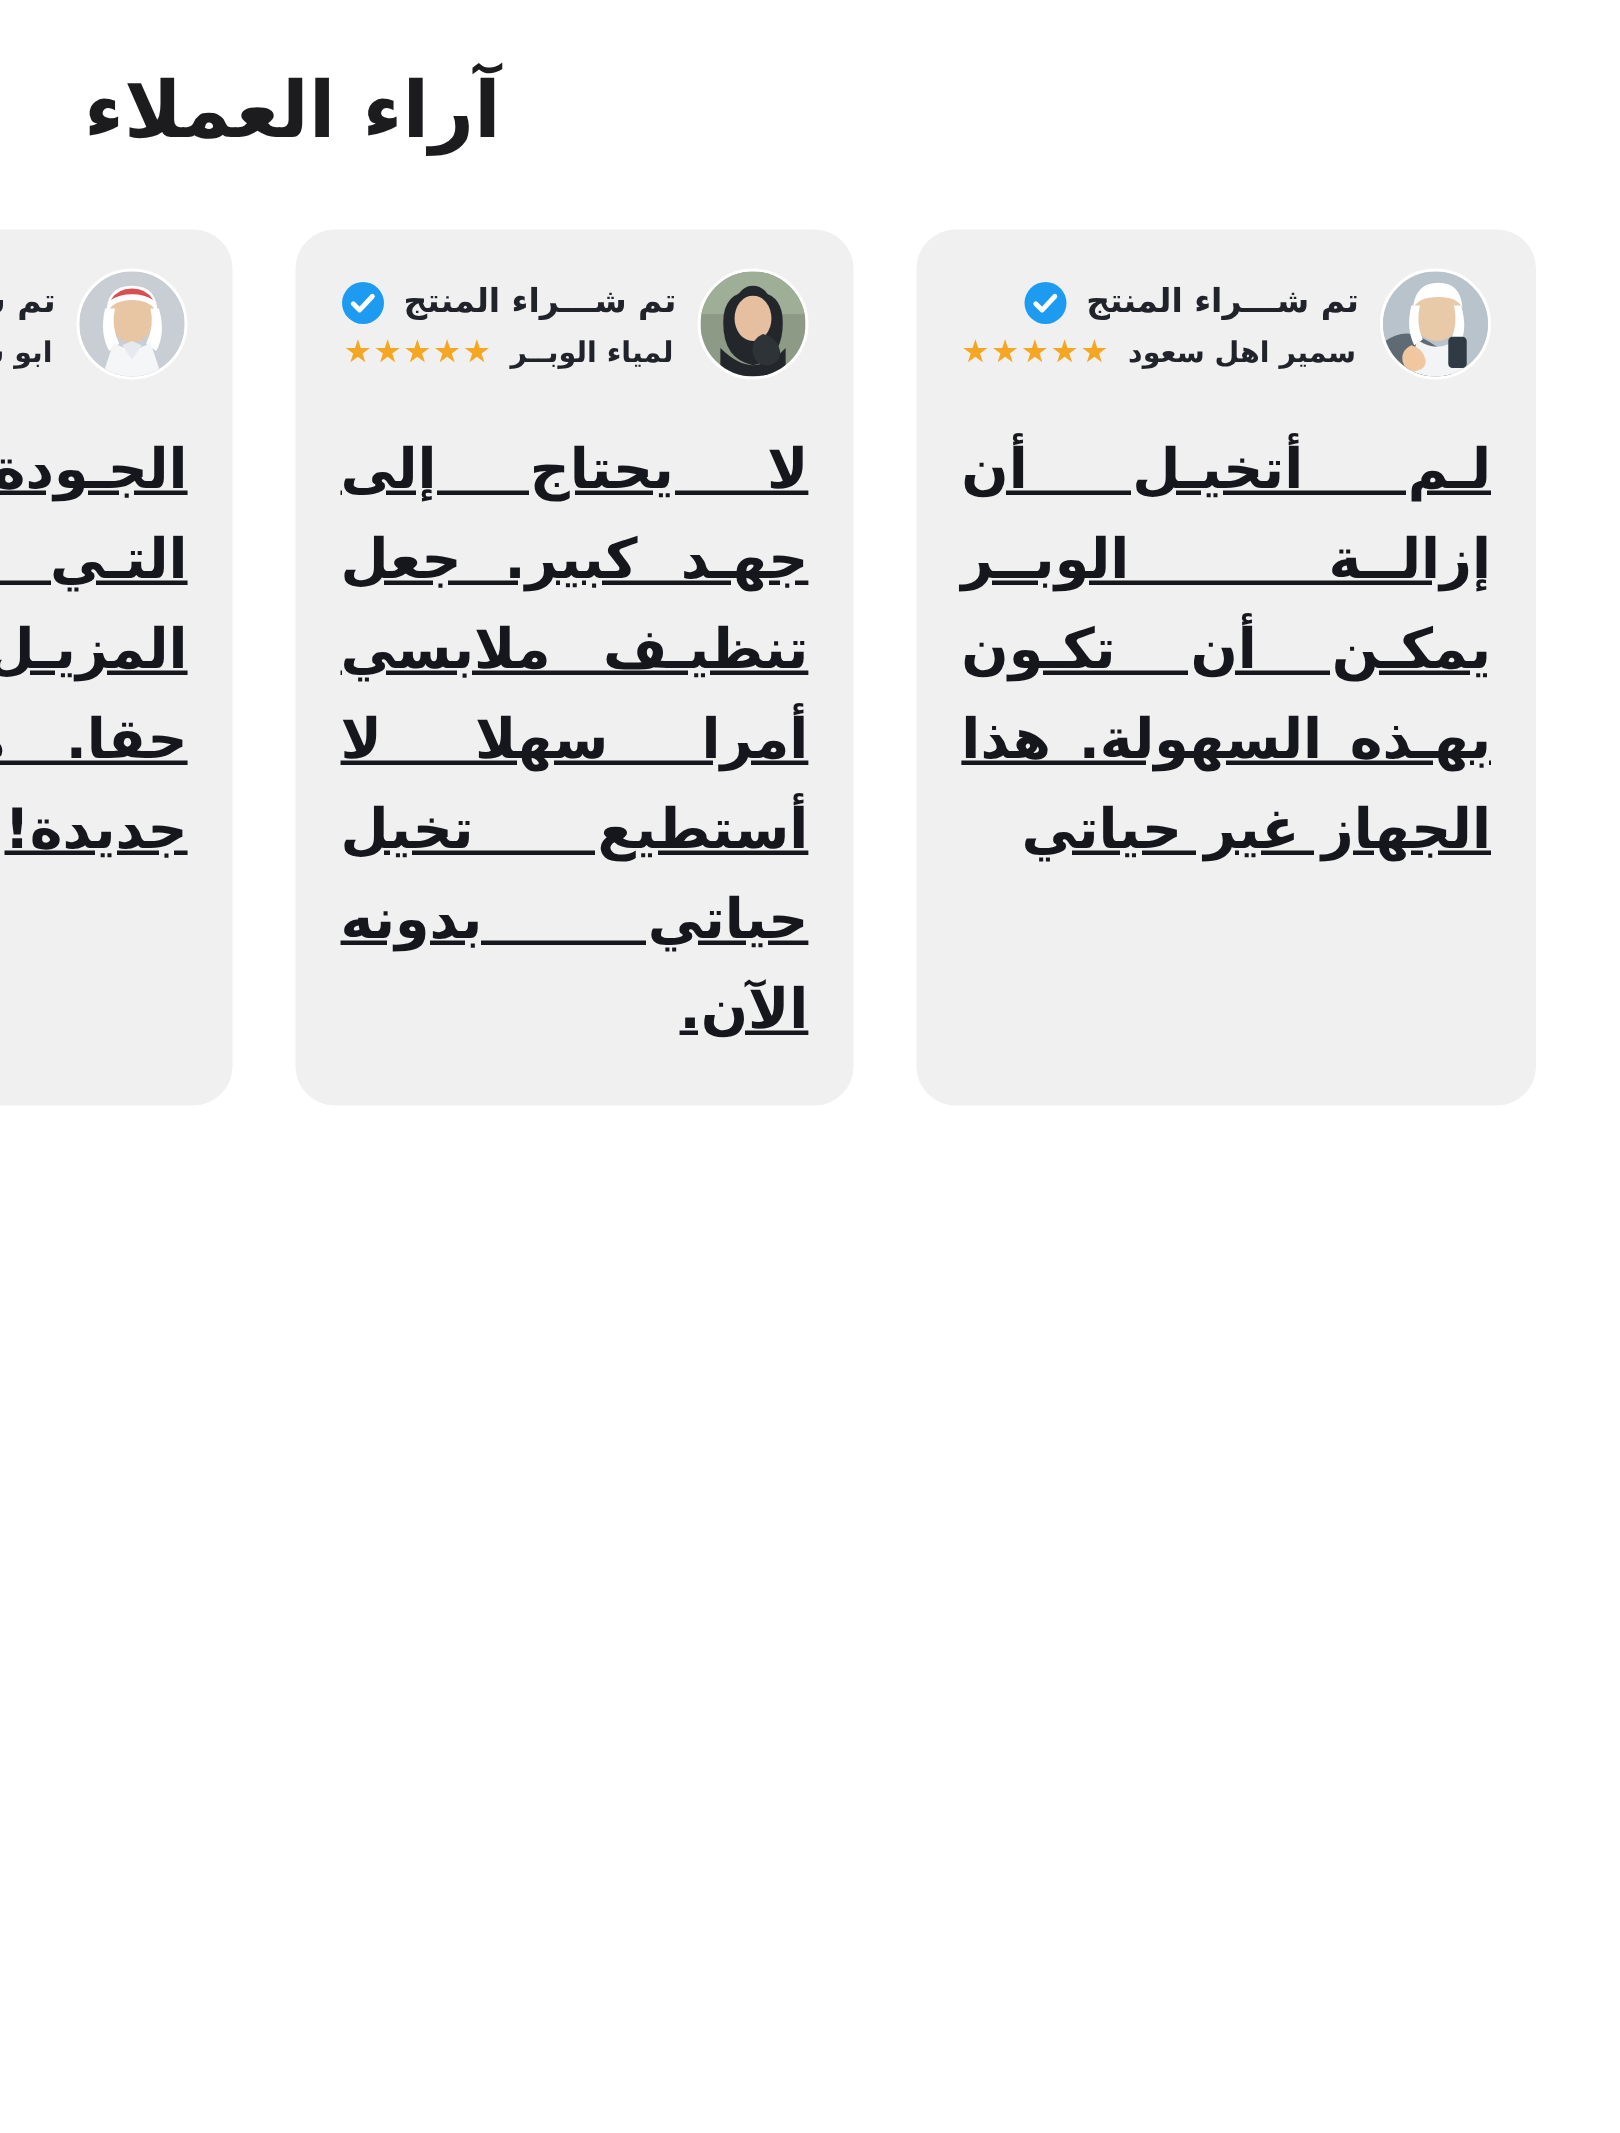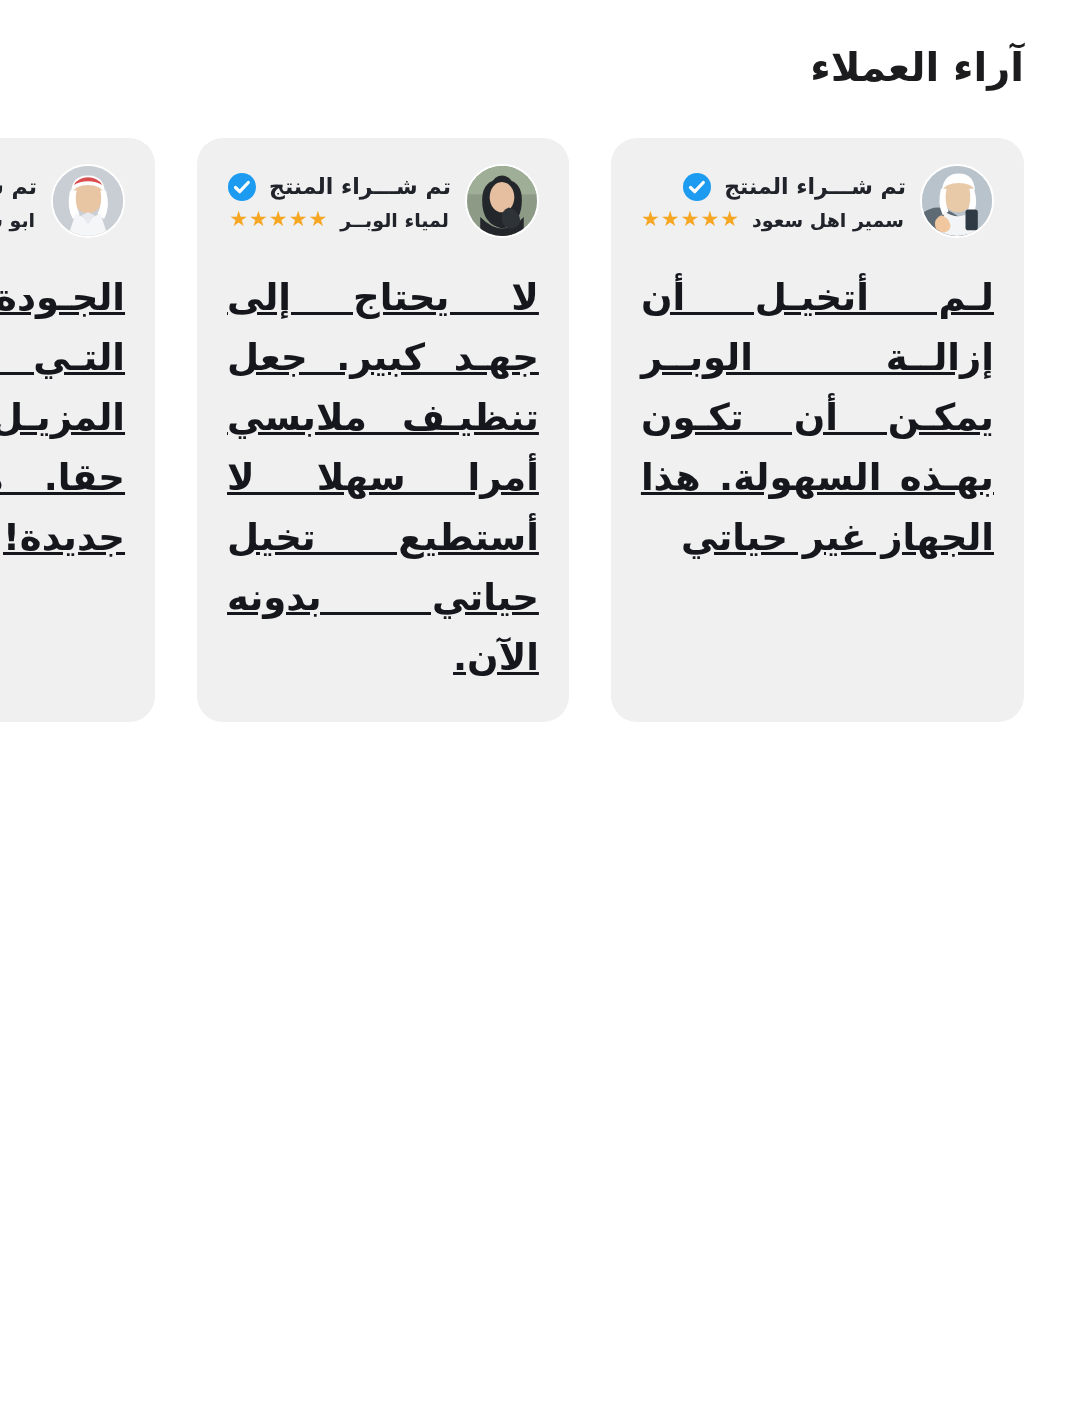--- a/index.html
+++ b/index.html
@@ -13,22 +13,22 @@
 
   .page {
     width: 1080px;
     min-height: 1422px;
     background: #ffffff;
     padding: 0 56px;
     direction: rtl;
   }
 
   .page-title {
-    text-align: right;
-    font-size: 40px;
+    text-align: left;
+    font-size: 52px;
     font-weight: bold;
     color: #1c1c1e;
     letter-spacing: -1px;
     padding-top: 42px;
     padding-bottom: 46px;
     line-height: 1.25;
   }
 
   .reviews {
     display: flex;

